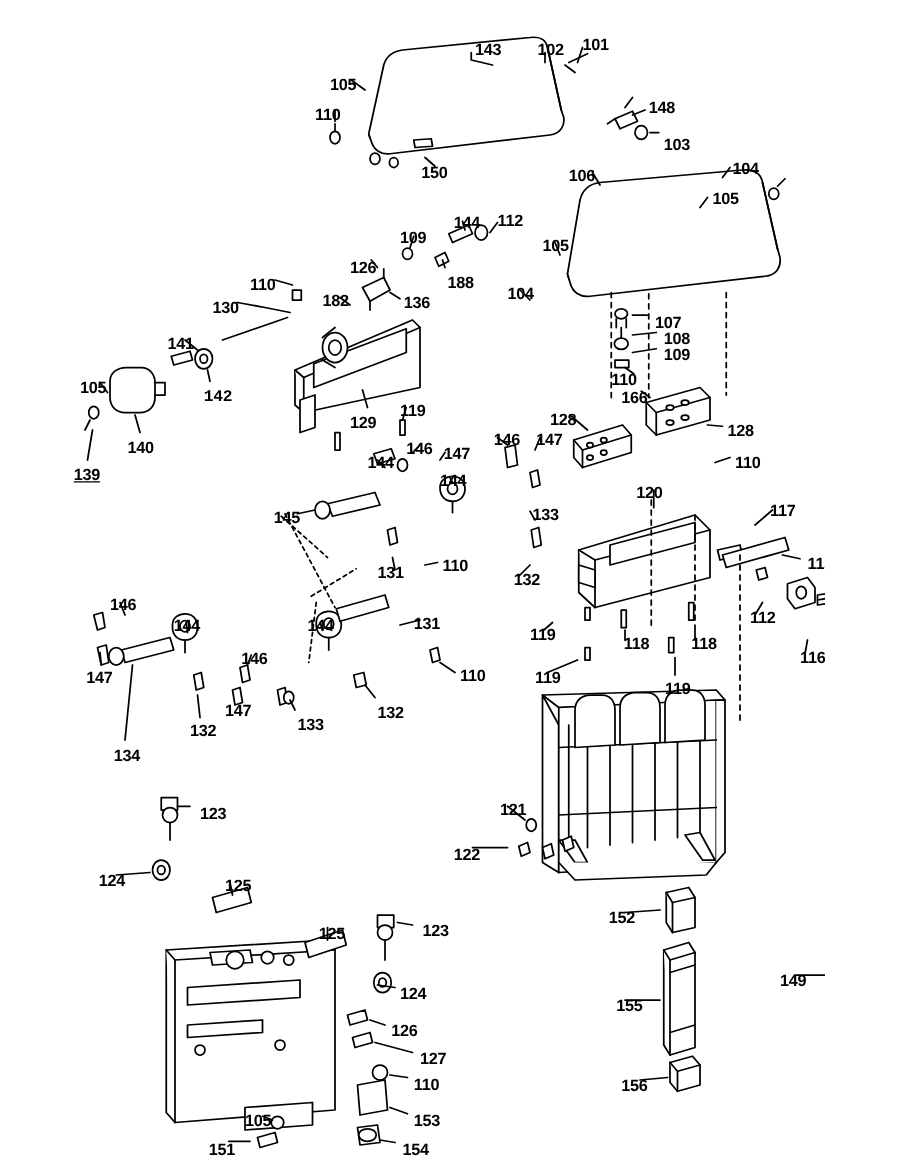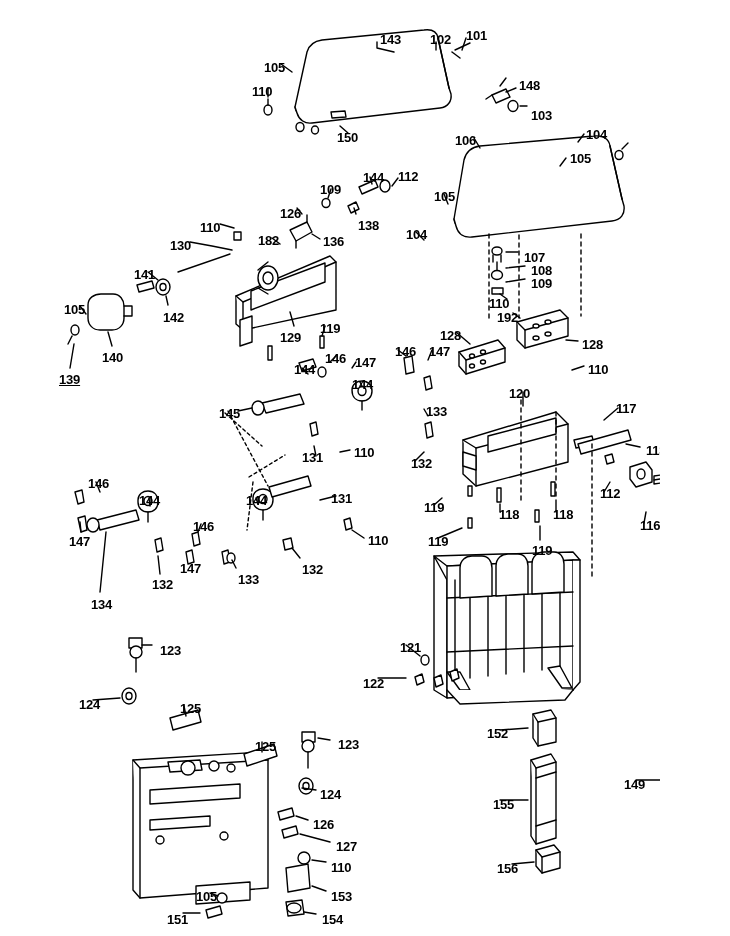--- a/index.html
+++ b/index.html
@@ -351,34 +351,34 @@
       <div class="callout" style="left: 531px; top: 109px;">103</div>
       <div class="callout" style="left: 455px; top: 134px;">106</div>
       <div class="callout" style="left: 586px; top: 128px;">104</div>
       <div class="callout" style="left: 337px; top: 131px;">150</div>
       <div class="callout" style="left: 570px; top: 152px;">105</div>
       <div class="callout" style="left: 363px; top: 171px;">144</div>
       <div class="callout" style="left: 398px; top: 170px;">112</div>
       <div class="callout" style="left: 320px; top: 183px;">109</div>
       <div class="callout" style="left: 280px; top: 207px;">126</div>
       <div class="callout" style="left: 434px; top: 190px;">105</div>
-      <div class="callout" style="left: 358px; top: 219px;">138</div>
+      <div class="callout" style="left: 358px; top: 219px;">188</div>
       <div class="callout" style="left: 200px; top: 221px;">110</div>
       <div class="callout" style="left: 258px; top: 234px;">182</div>
       <div class="callout" style="left: 323px; top: 235px;">136</div>
       <div class="callout" style="left: 406px; top: 228px;">104</div>
       <div class="callout" style="left: 170px; top: 239px;">130</div>
       <div class="callout" style="left: 524px; top: 251px;">107</div>
       <div class="callout" style="left: 531px; top: 264px;">108</div>
       <div class="callout" style="left: 134px; top: 268px;">141</div>
       <div class="callout" style="left: 531px; top: 277px;">109</div>
       <div class="callout" style="left: 489px; top: 297px;">110</div>
       <div class="callout" style="left: 64px; top: 303px;">105</div>
-      <div class="callout" style="left: 163px; top: 311px;">142</div>
-      <div class="callout" style="left: 497px; top: 311px;">192</div>
+      <div class="callout" style="left: 163px; top: 311px; font-family: Liberation Mono, monospace;">142</div>
+      <div class="callout" style="left: 497px; top: 311px;">166</div>
       <div class="callout" style="left: 280px; top: 331px;">129</div>
       <div class="callout" style="left: 320px; top: 322px;">119</div>
       <div class="callout" style="left: 440px; top: 329px;">128</div>
       <div class="callout" style="left: 582px; top: 338px;">128</div>
       <div class="callout" style="left: 102px; top: 351px;">140</div>
       <div class="callout" style="left: 59px; top: 373px; text-decoration: underline;">139</div>
       <div class="callout" style="left: 395px; top: 345px;">146</div>
       <div class="callout" style="left: 429px; top: 345px;">147</div>
       <div class="callout" style="left: 325px; top: 352px;">146</div>
       <div class="callout" style="left: 355px; top: 356px;">147</div>

